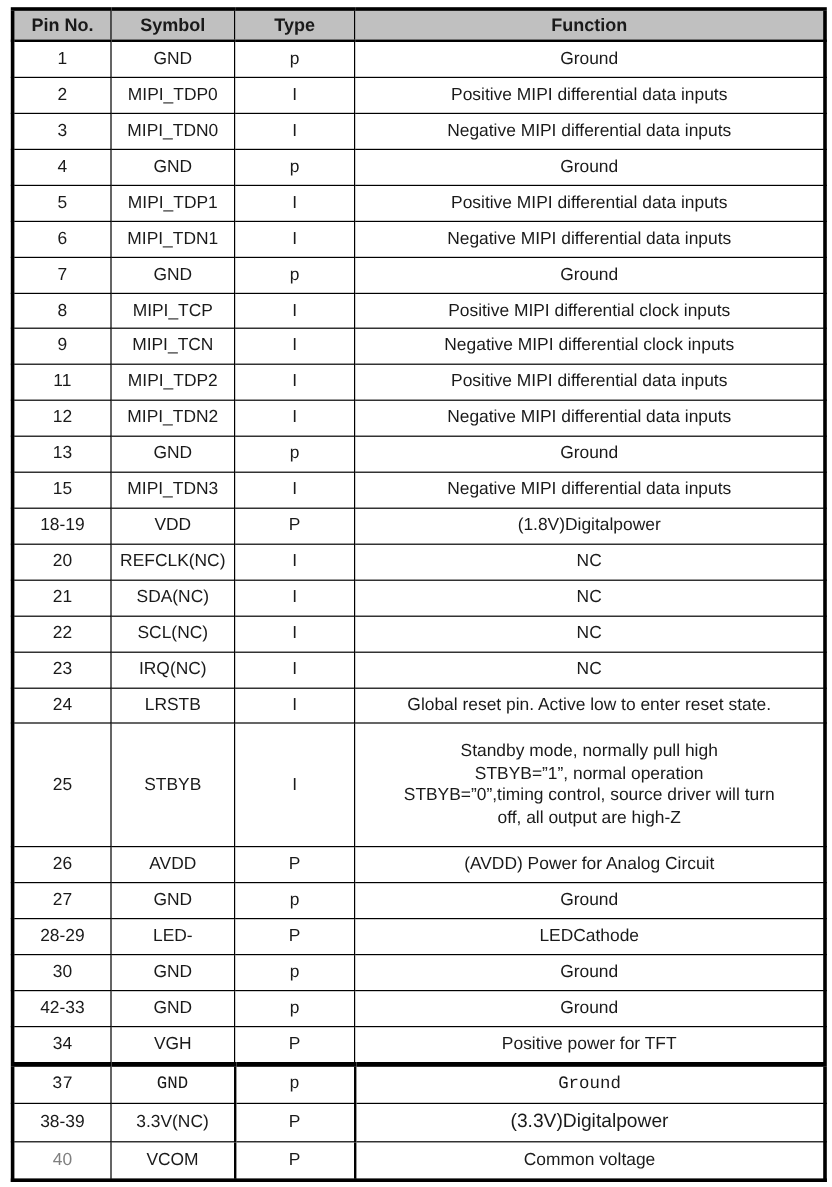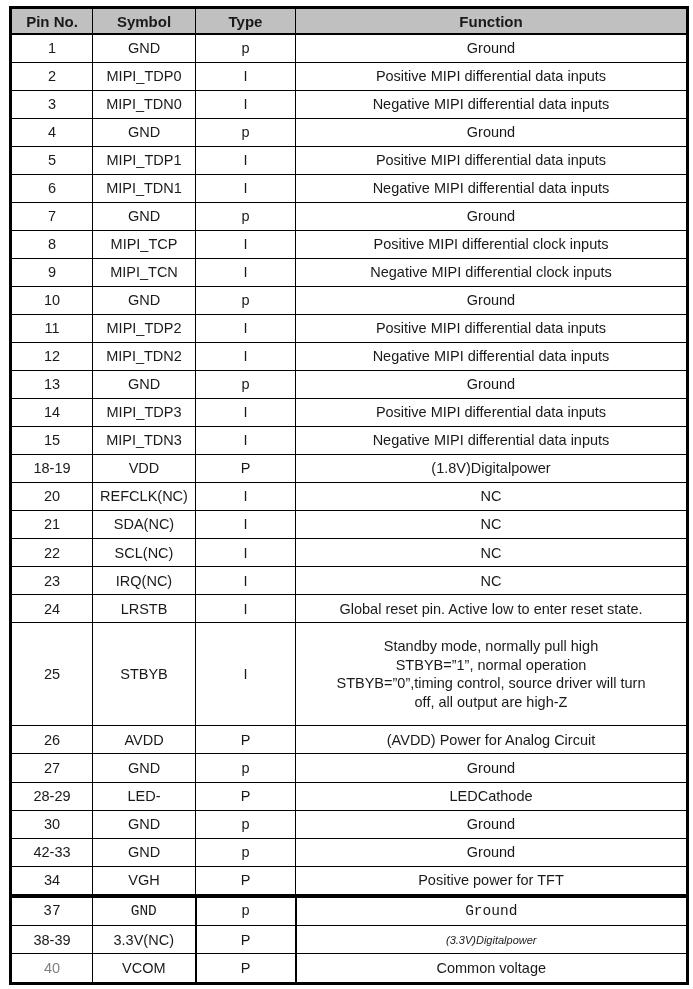--- a/index.html
+++ b/index.html
@@ -51,21 +51,21 @@
     overflow: hidden;
   }
   tr.tall td { height: 100px; }
   td.multiline { white-space: pre-line; }
   tr.heavy-top td { border-top: 4px solid #000; font-family: Liberation Mono, monospace; }
   tr.sec2 td:nth-child(3) {
     border-left: 2.5px solid #000;
     border-right: 2.5px solid #000;
   }
   td.muted { color: #808080; }
-  td.small-fn { font-size: 11px; font-style: italic; }
+  td.small-fn { font-size: 16px; }
 </style>
 </head>
 <body>
 
 <div class="page">
   <table class="pin-table">
     <colgroup>
       <col class="c-pin">
       <col class="c-sym">
       <col class="c-type">
@@ -128,48 +128,36 @@
           <td>I</td>
           <td>Positive MIPI differential clock inputs</td>
         </tr>
         <tr>
           <td>9</td>
           <td>MIPI_TCN</td>
           <td>I</td>
           <td>Negative MIPI differential clock inputs</td>
         </tr>
         <tr>
-          <td>10</td>
-          <td>GND</td>
-          <td>p</td>
-          <td>Ground</td>
-        </tr>
-        <tr>
           <td>11</td>
           <td>MIPI_TDP2</td>
           <td>I</td>
           <td>Positive MIPI differential data inputs</td>
         </tr>
         <tr>
           <td>12</td>
           <td>MIPI_TDN2</td>
           <td>I</td>
           <td>Negative MIPI differential data inputs</td>
         </tr>
         <tr>
           <td>13</td>
           <td>GND</td>
           <td>p</td>
           <td>Ground</td>
-        </tr>
-        <tr>
-          <td>14</td>
-          <td>MIPI_TDP3</td>
-          <td>I</td>
-          <td>Positive MIPI differential data inputs</td>
         </tr>
         <tr>
           <td>15</td>
           <td>MIPI_TDN3</td>
           <td>I</td>
           <td>Negative MIPI differential data inputs</td>
         </tr>
         <tr>
           <td>18-19</td>
           <td>VDD</td>

